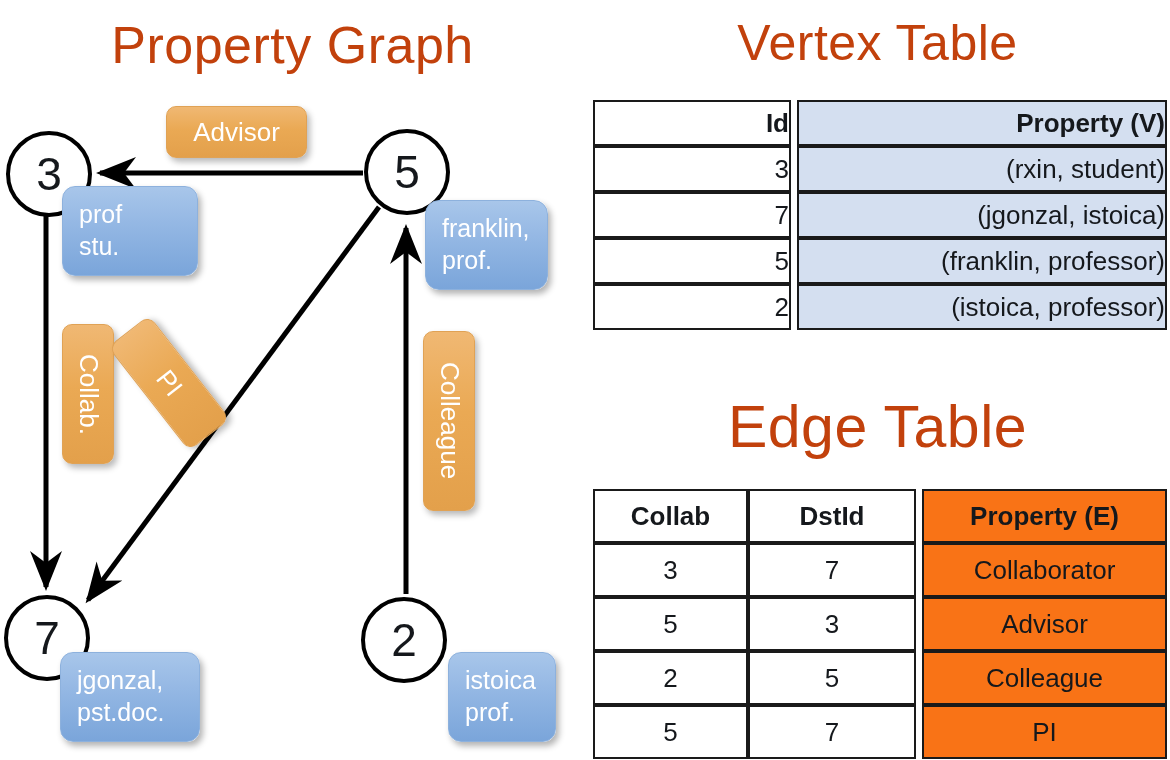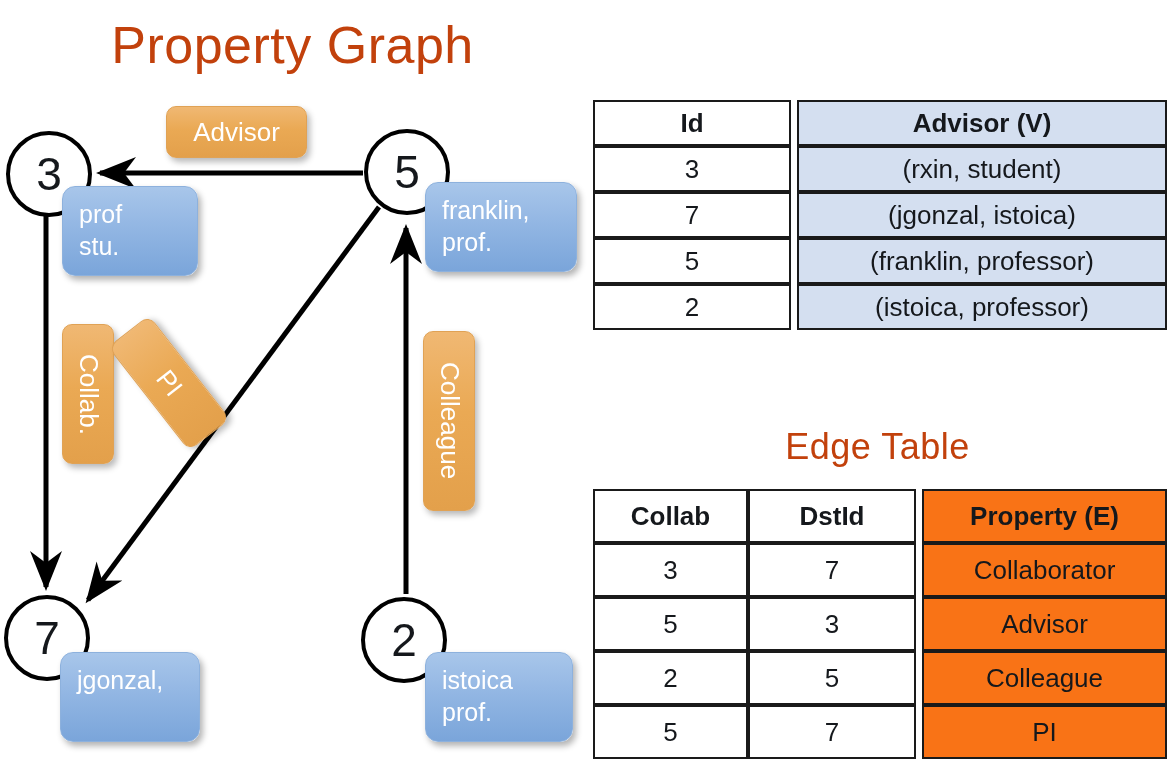--- a/index.html
+++ b/index.html
@@ -16,21 +16,21 @@
     position: absolute;
     font-family: "Liberation Sans", sans-serif;
     font-weight: 300;
     color: #c2410c;
     letter-spacing: 0.5px;
     white-space: nowrap;
     text-align: center;
   }
   #title-property-graph { left: 0px;   top: 10px;  width: 585px; font-size: 52px; line-height: 70px; }
   #title-vertex-table   { left: 585px; top: 8px;   width: 585px; font-size: 50px; line-height: 70px; }
-  #title-edge-table     { left: 585px; top: 412px; width: 585px; font-size: 36px; line-height: 70px; }
+  #title-edge-table     { left: 585px; top: 392px; width: 585px; font-size: 59px; line-height: 70px; }
 
   
   .graph-panel { position: absolute; left: 0; top: 0; width: 585px; height: 760px; }
   .graph-svg { position: absolute; left: 0; top: 0; width: 585px; height: 760px; }
 
   
   .node {
     position: absolute;
     width: 86px; height: 86px;
     border: 4px solid #000;
@@ -57,23 +57,23 @@
     box-shadow: 3px 4px 6px rgba(0,0,0,0.30);
     color: #ffffff;
     font-family: "Liberation Sans", sans-serif;
     font-weight: 300;
     font-size: 25px;
     line-height: 32px;
     padding: 11px 0 0 16px;
     z-index: 4;
   }
   #vprop-3 { left: 62px;  top: 186px; width: 136px; height: 90px; }
-  #vprop-5 { left: 425px; top: 182px; width: 152px; height: 90px; }
+  #vprop-5 { left: 425px; top: 200px; width: 123px; height: 90px; border-radius: 14px; }
   #vprop-7 { left: 60px;  top: 652px; width: 140px; height: 90px; }
-  #vprop-2 { left: 425px; top: 652px; width: 148px; height: 90px; }
+  #vprop-2 { left: 448px; top: 652px; width: 108px; height: 90px; }
   .prop-box .line { display: block; }
 
   
   .edge-label {
     position: absolute;
     border-radius: 10px;
     background: linear-gradient(180deg, #f0b873 0%, #eaa954 45%, #e3a04b 100%);
     border: 1px solid #e0a255;
     box-shadow: 3px 4px 6px rgba(0,0,0,0.28);
     color: #ffffff;
@@ -112,38 +112,39 @@
   }
   table.dtable td.head { font-weight: 700; font-size: 26px; }
 
   
   #vertex-table { left: 593px; top: 100px; width: 574px; }
   #vertex-table col.c-id   { width: 198px; }
   #vertex-table col.c-gap  { width: 6px; }
   #vertex-table col.c-prop { width: 370px; }
   #vertex-table td.gap { border: none; background: transparent; width: 6px; }
   #vertex-table td.vcell { background: #d4dff0; }
-  #vertex-table td { height: 46px; }
+  #vertex-table td { height: 46px; text-align: right; }
 
   
   #edge-table { left: 593px; top: 489px; width: 574px; }
   #edge-table col.c-src  { width: 155px; }
   #edge-table col.c-dst  { width: 168px; }
   #edge-table col.c-gap  { width: 6px; }
   #edge-table col.c-prop { width: 245px; }
   #edge-table td.gap { border: none; background: transparent; width: 6px; }
   #edge-table td.ecell { background: #f97316; }
   #edge-table td { height: 54px; }
 </style>
 </head>
 <body>
 
 <div class="root">
 
   <div class="title" id="title-property-graph">Property Graph</div>
+  <div class="title" id="title-vertex-table">Vertex Table</div>
   <div class="title" id="title-edge-table">Edge Table</div>
 
   <div class="graph-panel">
 
     <svg class="graph-svg" viewBox="0 0 585 760">
       <defs>
         <marker id="arrowhead" markerWidth="9" markerHeight="9" refX="7.2" refY="3.2" orient="auto" markerUnits="strokeWidth">
           <path d="M0,0 L8,3.2 L0,6.4 L2.4,3.2 Z" fill="#000"></path>
         </marker>
       </defs>
@@ -173,20 +174,21 @@
     <div class="prop-box" id="vprop-3">
       <span class="line">prof</span>
       <span class="line">stu.</span>
     </div>
     <div class="prop-box" id="vprop-5">
       <span class="line">franklin,</span>
       <span class="line">prof.</span>
     </div>
     <div class="prop-box" id="vprop-7">
       <span class="line">jgonzal,</span>
+      <span class="line">pst.doc.</span>
     </div>
     <div class="prop-box" id="vprop-2">
       <span class="line">istoica</span>
       <span class="line">prof.</span>
     </div>
 
     <div class="edge-label" id="elabel-advisor">
       <span>Advisor</span>
     </div>
     <div class="edge-label" id="elabel-collab">
@@ -203,21 +205,21 @@
   <table class="dtable" id="vertex-table">
     <colgroup>
       <col class="c-id">
         <col class="c-gap">
         <col class="c-prop">
     </colgroup>
     <tbody>
       <tr>
         <td class="head">Id</td>
         <td class="gap"></td>
-        <td class="head vcell">Advisor (V)</td>
+        <td class="head vcell">Property (V)</td>
       </tr>
       <tr>
         <td>3</td>
         <td class="gap"></td>
         <td class="vcell">(rxin, student)</td>
       </tr>
       <tr>
         <td>7</td>
         <td class="gap"></td>
         <td class="vcell">(jgonzal, istoica)</td>

